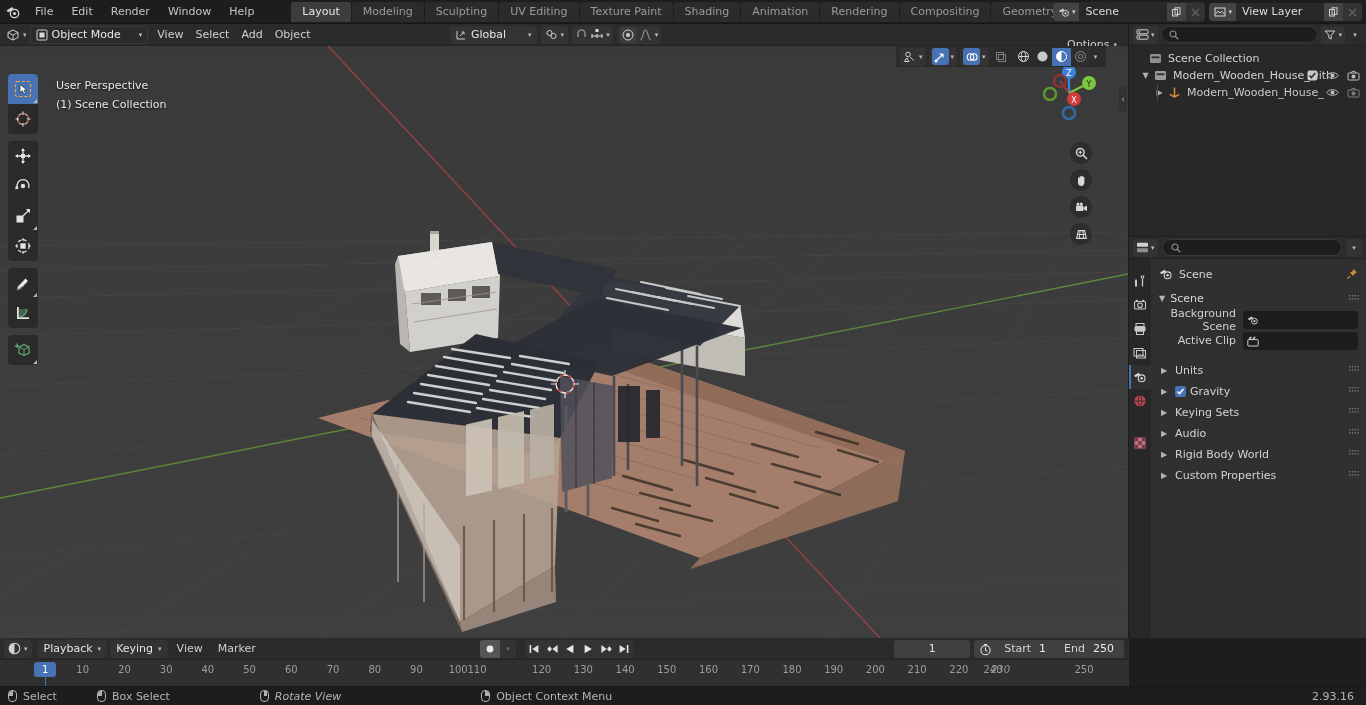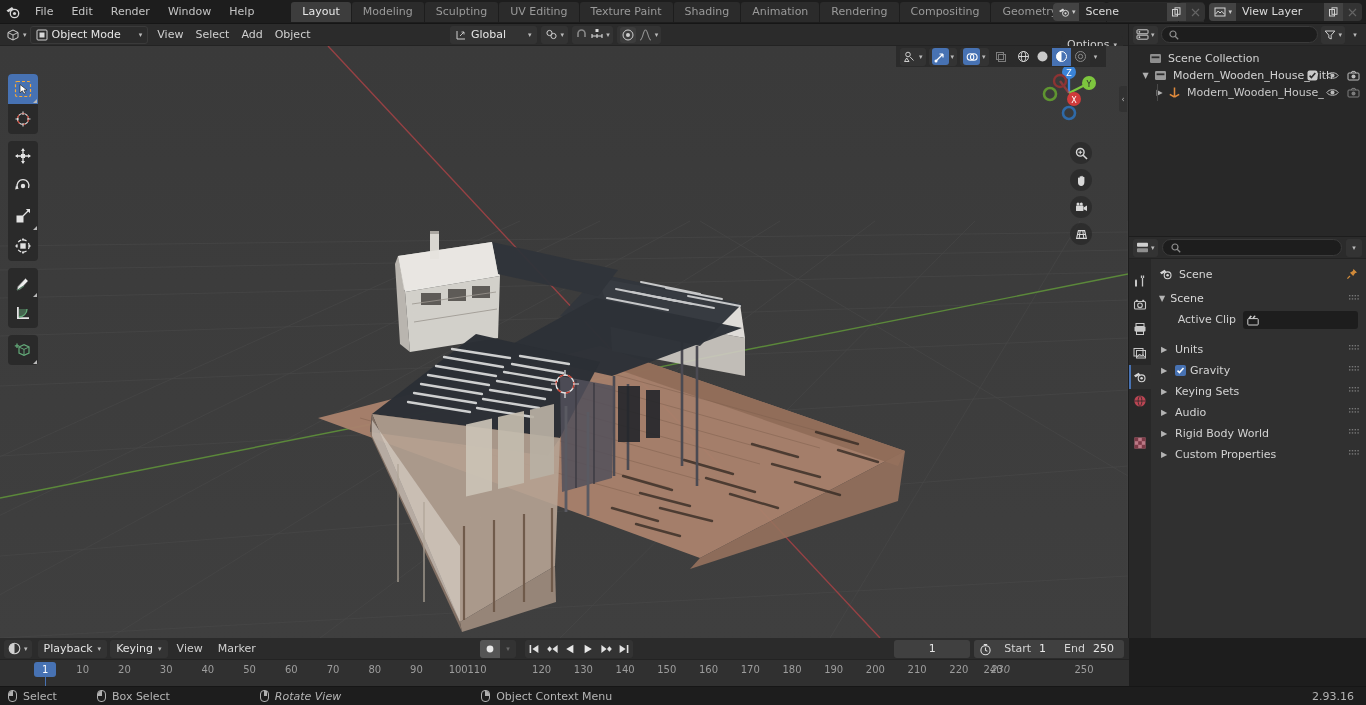--- a/index.html
+++ b/index.html
@@ -529,20 +529,24 @@
           <path d="M588 366 L588 470"></path>
       </g>
 
       <g>
         <circle cx="565" cy="338" r="9" fill="none" stroke="#e5e5e5" stroke-width="1.4"></circle>
         <circle cx="565" cy="338" r="9" fill="none" stroke="#c0392b" stroke-width="1.4" stroke-dasharray="4.5 4.5"></circle>
         <path d="M565 324 L565 330 M565 346 L565 352 M551 338 L557 338 M573 338 L579 338" stroke="#e5e5e5" stroke-width="1.2"></path>
       </g>
     </svg>
 
+    <div class="vp-overlay-text">
+      <div>User Perspective</div>
+      <div>(1) Scene Collection</div>
+    </div>
 
     <div class="vp-tools">
       <div class="tool-grp">
         <div class="tool active">
           <svg width="18" height="18" viewBox="0 0 18 18">
               <rect x="1.5" y="1.5" width="15" height="15" rx="1.5" fill="none" stroke="#f5a93a" stroke-width="1.2" stroke-dasharray="3 2"></rect>
               <path d="M6 4.5 L6 13 L8.3 10.8 L10 14 L11.6 13.2 L10 10.2 L13 10 Z" fill="#fff" stroke="#2a2a2a" stroke-width="0.7"></path>
             </svg>
           <span class="corner"></span>
         </div>
@@ -871,20 +875,33 @@
                   <rect x="0" y="3.2" width="1.4" height="1.4"></rect>
                   <rect x="2.8" y="3.2" width="1.4" height="1.4"></rect>
                   <rect x="5.6" y="3.2" width="1.4" height="1.4"></rect>
                   <rect x="8.4" y="3.2" width="1.4" height="1.4"></rect>
                 </g>
               </svg>
           </span>
         </div>
 
 
+        <div class="prow">
+          <span class="plabel">Background Scene</span>
+          <span class="pfield">
+            <span style="display:flex;">
+              <svg width="12" height="12" viewBox="0 0 12 12">
+                  <circle cx="7.4" cy="7.2" r="2.9" fill="none" stroke="#cfcfcf" stroke-width="1"></circle>
+                  <circle cx="7.4" cy="7.2" r="1.1" fill="#cfcfcf"></circle>
+                  <path d="M0.8 4.8 L4.8 2.4 L6.2 4 L2.2 6.2 Z" fill="#cfcfcf"></path>
+                </svg>
+            </span>
+            <span></span>
+          </span>
+        </div>
 
         <div class="prow">
           <span class="plabel">Active Clip</span>
           <span class="pfield">
             <span style="display:flex;">
               <svg width="12" height="12" viewBox="0 0 12 12">
                   <rect x="0.8" y="4.6" width="10.4" height="6.4" rx="0.8" fill="none" stroke="#cfcfcf" stroke-width="1"></rect>
                   <path d="M1.4 4.2 L3.4 1.6 L5 2.2 L3 4.6 Z M5.2 4.2 L7.2 1.4 L8.8 2 L6.8 4.6 Z" fill="#cfcfcf"></path>
                 </svg>
             </span>

